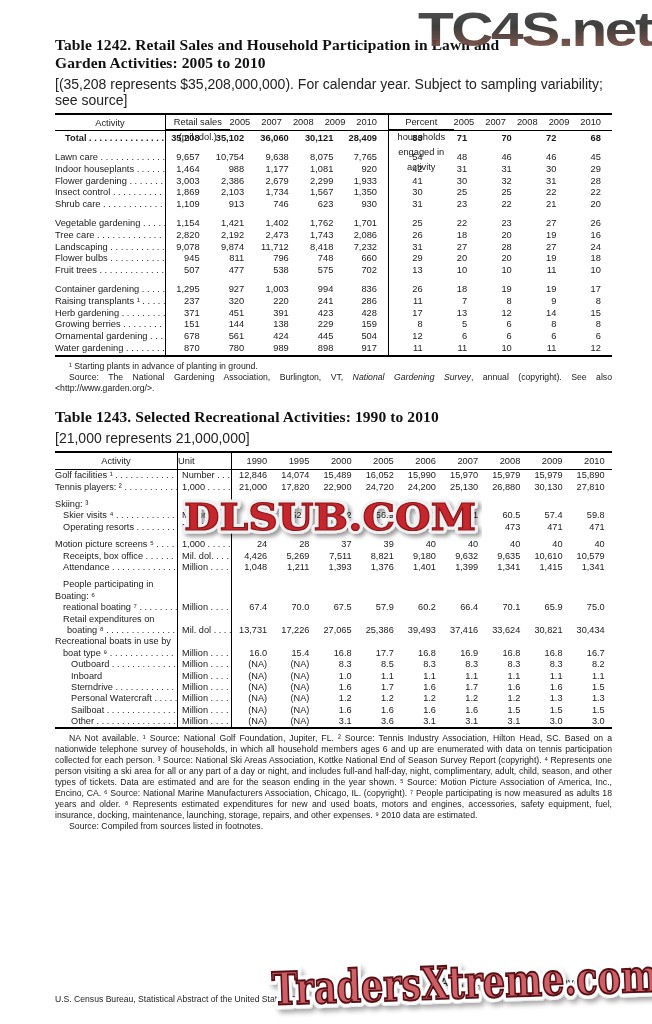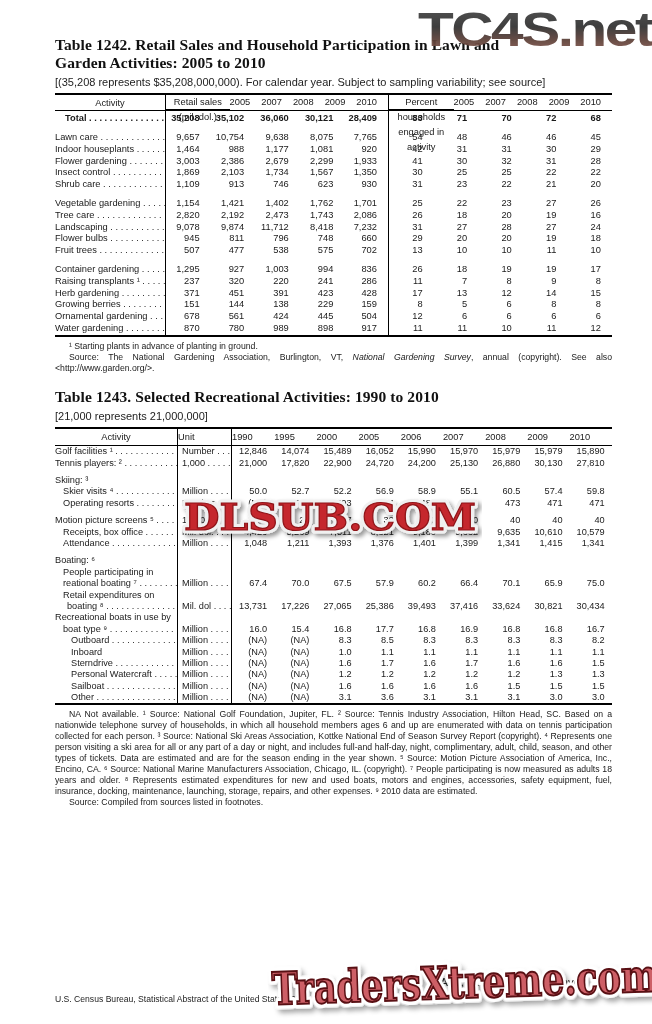--- a/index.html
+++ b/index.html
@@ -1,34 +1,34 @@
 <!DOCTYPE html>
 <html><head>
 <meta charset="utf-8">
 <style>
   *{box-sizing:border-box;margin:0;padding:0}
   body{margin:0;background:#888;font-family:"Liberation Sans","DejaVu Sans",sans-serif}
   .page{position:relative;width:652px;height:1024px;margin:0 auto;background:#fff;color:#1a1a1a;overflow:hidden}
   .content{padding:36px 40px 0 55px}
   .t-title{font-family:"Liberation Serif","DejaVu Serif",serif;font-weight:bold;font-size:15.5px;line-height:17.5px;letter-spacing:.1px;color:#111}
-  .t-note{font-size:11px;margin-top:5px;color:#222}
+  .t-note{font-size:14px;margin-top:5px;color:#222}
   .dtable{margin-top:5px;border-top:2px solid #000;border-bottom:2px solid #000;font-size:9.3px;color:#1a1a1a}
   
   .head2{display:flex;border-bottom:1px solid #000}
   .h2-act{width:111px;border-right:1px solid #000;display:flex;align-items:center;justify-content:center}
   .h2-group{width:223px;display:flex;flex-direction:row}
   .h2-group.g1{border-right:1px solid #000}
   .g-top{height:15px;line-height:15px;text-align:center;border-bottom:1px solid #000}
   .g-years{display:flex;height:15px;line-height:15px}
   .g-years span{flex:1;text-align:right;padding-right:11px}
   
   .head3{display:flex;height:17px;line-height:17px;border-bottom:1px solid #000}
   .h3-act{width:123px;text-align:center;border-right:1px solid #000}
   .h3-unit{width:54px;border-right:1px solid #000}
-  .h3-year{width:42.2px;text-align:left;padding-right:7px}
+  .h3-year{width:42.2px;text-align:right;padding-right:7px}
   
   .trow{display:flex;height:11.8px;line-height:11.8px;overflow:hidden}
   .t1243 .trow{height:11.4px;line-height:11.4px;font-size:9.2px}
   .trow.bold{font-weight:bold;height:14px;line-height:14px}
   .trow.rspacer{height:7px}
   .t1243 .trow.rspacer{height:6px}
   .c-label{width:111px;border-right:1px solid #000;display:flex;overflow:hidden}
   .t1243 .c-label{width:123px}
   .c-unit{width:54px;border-right:1px solid #000;display:flex;overflow:hidden;padding-left:4px}
   .lt{white-space:nowrap}
@@ -629,39 +629,39 @@
               <div class="c-val"></div>
               <div class="c-val"></div>
               <div class="c-val"></div>
               <div class="c-val"></div>
               <div class="c-val"></div>
               <div class="c-val"></div>
               <div class="c-val"></div>
               <div class="c-val"></div>
             </div>
             <div class="trow">
+              <div class="c-label" style="padding-left: 8px;">
+                <span class="lt">People participating in</span>
+              </div>
+              <div class="c-unit">
+                <span class="lt"></span>
+              </div>
+              <div class="c-val"></div>
+              <div class="c-val"></div>
+              <div class="c-val"></div>
+              <div class="c-val"></div>
+              <div class="c-val"></div>
+              <div class="c-val"></div>
+              <div class="c-val"></div>
+              <div class="c-val"></div>
+              <div class="c-val"></div>
+            </div>
+            <div class="trow">
               <div class="c-label">
                 <span class="lt">Boating: ⁶</span>
-              </div>
-              <div class="c-unit">
-                <span class="lt"></span>
-              </div>
-              <div class="c-val"></div>
-              <div class="c-val"></div>
-              <div class="c-val"></div>
-              <div class="c-val"></div>
-              <div class="c-val"></div>
-              <div class="c-val"></div>
-              <div class="c-val"></div>
-              <div class="c-val"></div>
-              <div class="c-val"></div>
-            </div>
-            <div class="trow">
-              <div class="c-label" style="padding-left: 8px;">
-                <span class="lt">People participating in</span>
               </div>
               <div class="c-unit">
                 <span class="lt"></span>
               </div>
               <div class="c-val"></div>
               <div class="c-val"></div>
               <div class="c-val"></div>
               <div class="c-val"></div>
               <div class="c-val"></div>
               <div class="c-val"></div>

